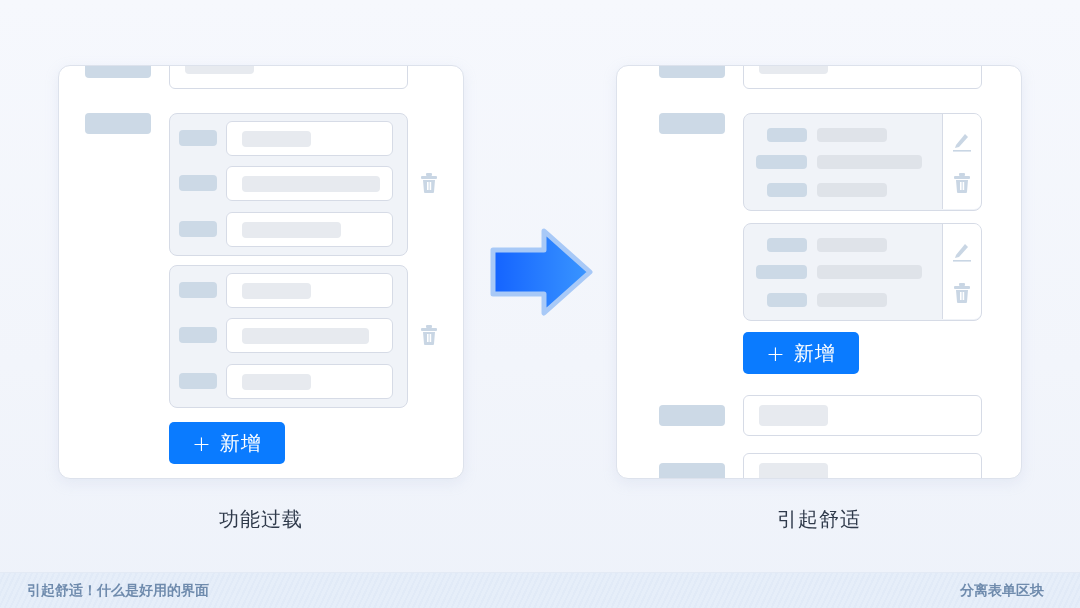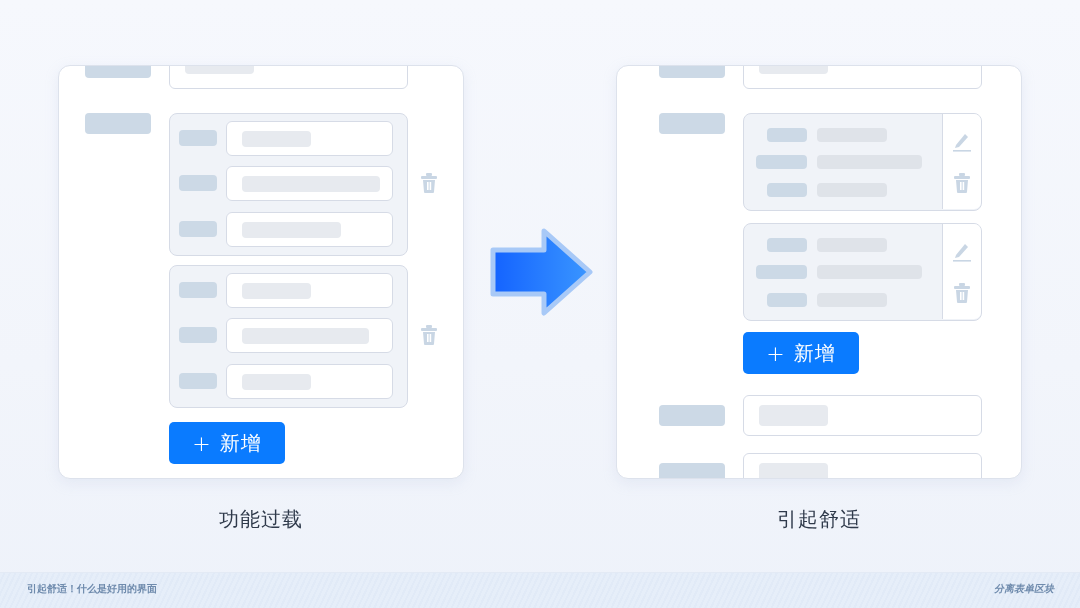--- a/index.html
+++ b/index.html
@@ -39,21 +39,21 @@
   .caption {
     position: absolute; top: 506px; width: 200px; text-align: center;
     font-size: 20px; color: #2f3a4b; letter-spacing: 1px;
   }
   .footer {
     position: absolute; left: 0; top: 572px; width: 1080px; height: 36px;
     background: repeating-linear-gradient(115deg, #e6eef9 0px, #e6eef9 3px, #e1eaf7 3px, #e1eaf7 5px);
     border-top: 1px solid #e3eaf5;
   }
   .footer span {
-    position: absolute; top: 9px; font-size: 10px; font-weight: bold; color: #6f8bad;
+    position: absolute; top: 9px; font-size: 14px; font-weight: bold; color: #6f8bad;
   }
 </style>
 </head>
 <body>
 
 <div class="panel" style="left:58px;">
 
   <div class="lbl" style="left:26px; top:-4px; width:66px; height:16px;"></div>
   <div class="input" style="left:110px; top:-10px; width:239px; height:33px;">
     <div class="ph" style="left:15px; top:3px; width:69px; height:14px;"></div>
@@ -187,14 +187,14 @@
   <div class="input" style="left:126px; top:387px; width:239px; height:41px;">
     <div class="ph" style="left:15px; top:9px; width:69px; height:21px;"></div>
   </div>
 </div>
 
 <div class="caption" style="left:161px;">功能过载</div>
 <div class="caption" style="left:719px;">引起舒适</div>
 
 <div class="footer">
   <span style="left:27px;">引起舒适！什么是好用的界面</span>
-  <span style="right:26px;font-style:italic;">分离表单区块</span>
+  <span style="right:36px;">分离表单区块</span>
 </div>
 
 </body></html>

